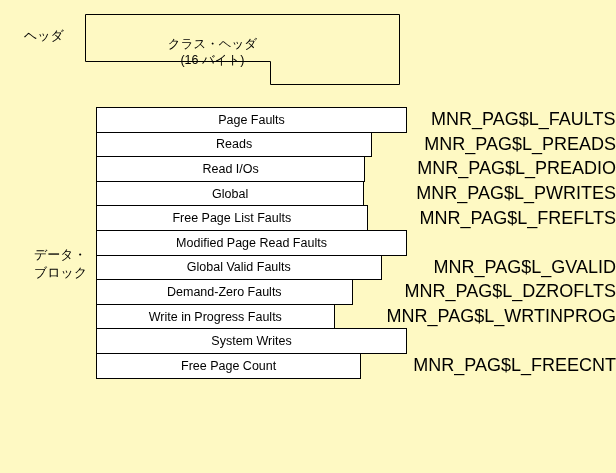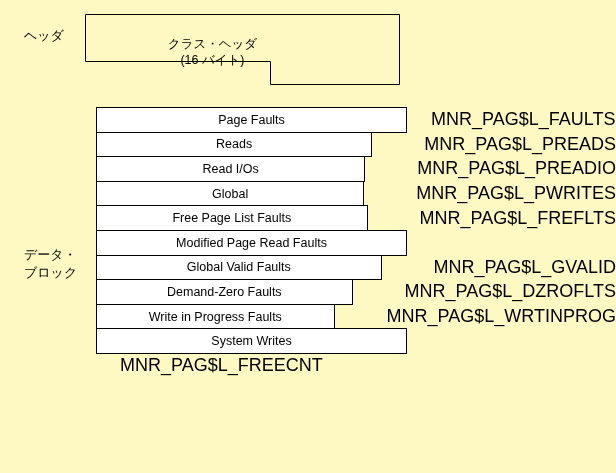--- a/index.html
+++ b/index.html
@@ -59,21 +59,21 @@
     background: #ffffff;
   }
   .sym {
     margin-left: 24px;
     display: flex;
     align-items: center;
     font-size: 18px;
     white-space: nowrap;
   }
   .datablock-label {
-    left: 24px;
+    left: 34px;
     top: 246px;
   }
   .header-label {
     left: 24px;
     top: 27px;
   }
   .figure-id {
     left: 536px;
     top: 462px;
     font-size: 10px;
@@ -146,20 +146,21 @@
     <div class="row">
       <div class="cell">Write in Progress Faults</div>
       <div class="sym">MNR_PAG$L_WRTINPROG</div>
     </div>
 
     <div class="row">
       <div class="cell">System Writes</div>
     </div>
 
     <div class="row">
+      <div class="cell">Free Page Count</div>
       <div class="sym">MNR_PAG$L_FREECNT</div>
     </div>
 
 
   </div>
 
   <div class="abs figure-id">ZK-0974-GE</div>
 
 </div>
 

